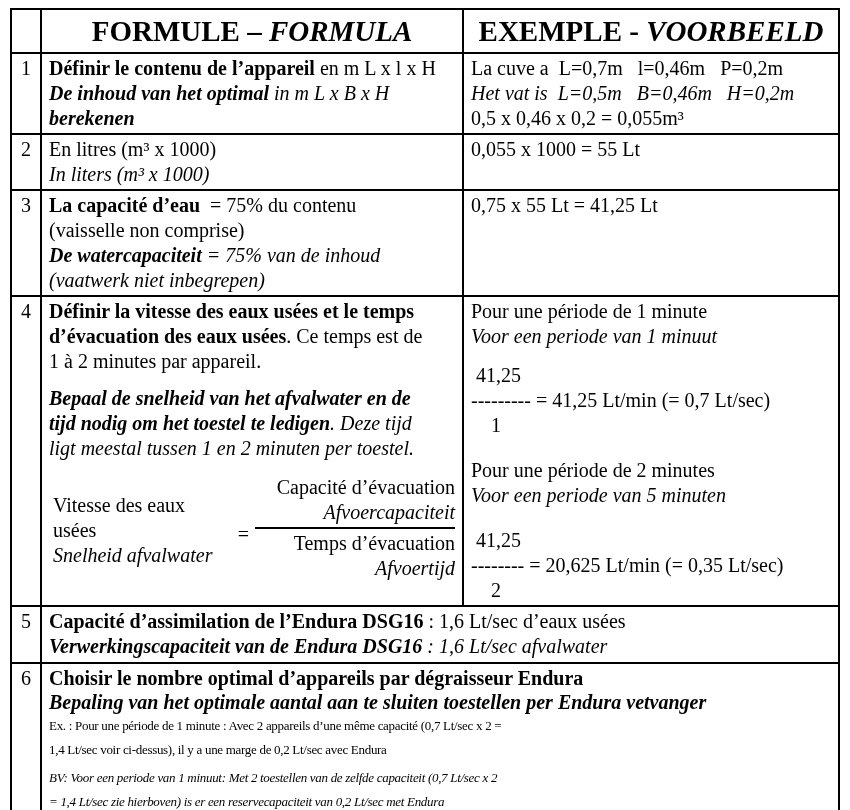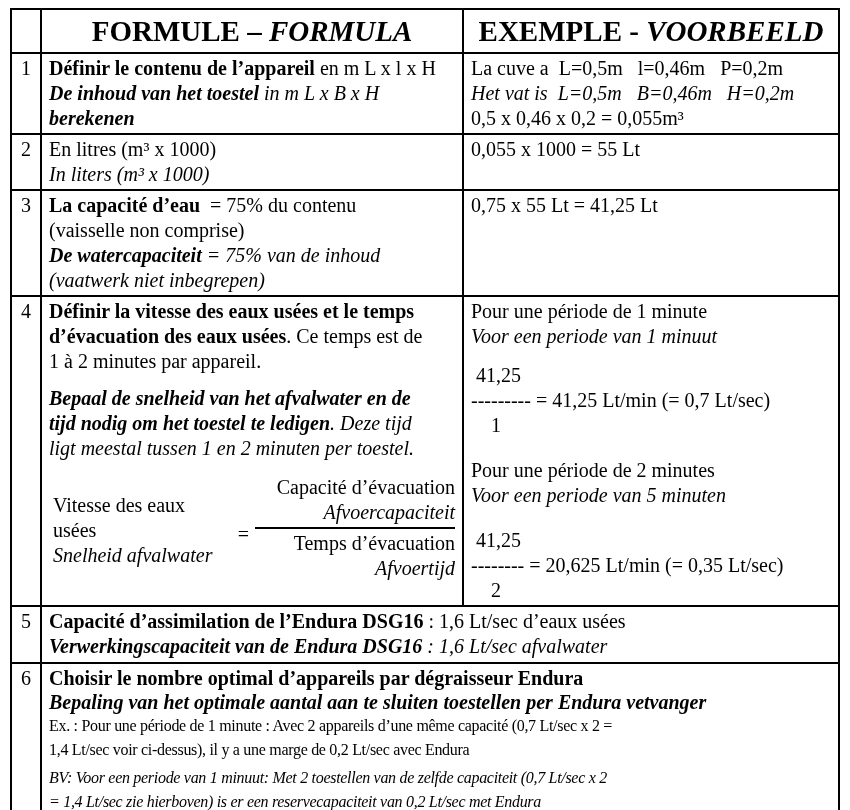--- a/index.html
+++ b/index.html
@@ -43,21 +43,21 @@
     font-weight: bold;
   }
   .ln { white-space: pre-wrap; }
   b, .b { font-weight: bold; text-align: right; }
   i, .i { font-style: italic; }
   .mt10 { margin-top: 20px; }
   .mt12 { margin-top: 12px; }
   .mt14 { margin-top: 14px; }
   .mt4  { margin-top: 4px; }
   tr.r6 td { line-height: 24px; }
-  .cond { font-size: 16px; letter-spacing: -0.3px; white-space: pre; }
+  .cond { font-size: 13px; letter-spacing: -0.3px; white-space: pre; }
   .formula-row { display: flex; align-items: center; margin-top: 14px; }
   .formula-label { margin-top: 4px; margin-left: 4px; }
   .equals { margin: 12px 6px 0 12px; }
   .fraction { text-align: right; width: 200px; flex: 0 0 auto; }
   .frac-bar { border-top: 2px solid #000; margin: 2px 0; }
 </style>
 </head>
 <body>
 
 <div class="page">
@@ -72,25 +72,25 @@
     <tr class="hdr">
       <td class="num"></td>
       <td class="head"><span>FORMULE – </span><span class="i">FORMULA</span></td>
       <td class="head"><span>EXEMPLE - </span><span class="i">VOORBEELD</span></td>
     </tr>
 
     <tr class="r1">
       <td class="num"><span>1</span></td>
       <td>
         <div class="ln"><b>Définir le contenu de l’appareil</b><span> en m L x l x H</span></div>
-        <div class="ln"><b class="i">De inhoud van het toestel</b><i> in m L x B x H</i></div>
+        <div class="ln"><b class="i">De inhoud van het optimal</b><i> in m L x B x H</i></div>
         <div class="ln"><b class="i">berekenen</b></div>
       </td>
       <td>
-        <div class="ln"><span>La cuve a  L=0,5m   l=0,46m   P=0,2m</span></div>
+        <div class="ln"><span>La cuve a  L=0,7m   l=0,46m   P=0,2m</span></div>
         <div class="ln"><i>Het vat is  L=0,5m   B=0,46m   H=0,2m</i></div>
         <div class="ln"><span>0,5 x 0,46 x 0,2 = 0,055m³</span></div>
       </td>
     </tr>
 
     <tr class="r2">
       <td class="num"><span>2</span></td>
       <td>
         <div class="ln"><span>En litres (m³ x 1000)</span></div>
         <div class="ln"><i>In liters (m³ x 1000)</i></div>

